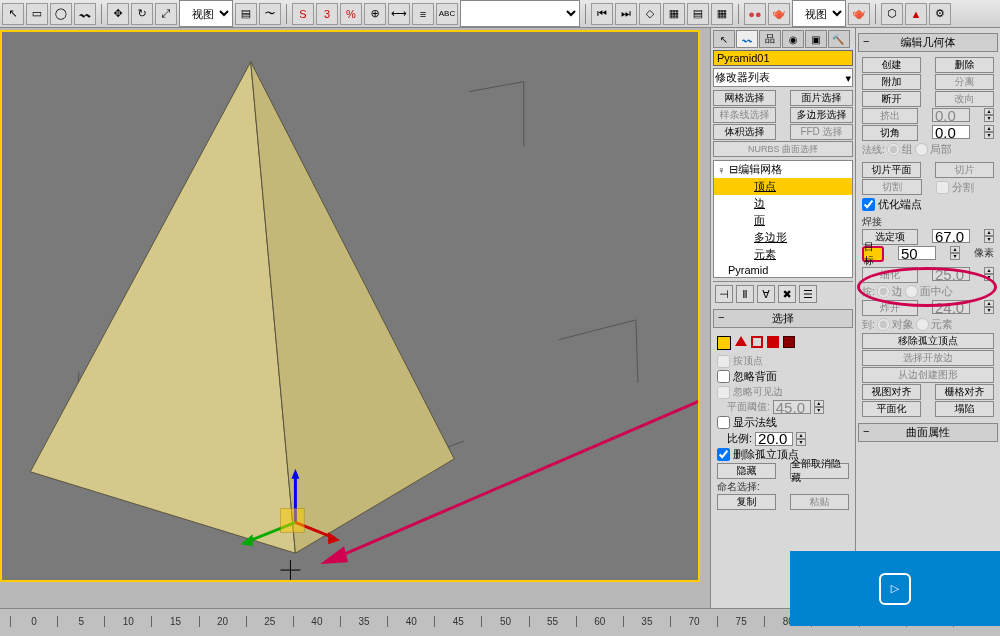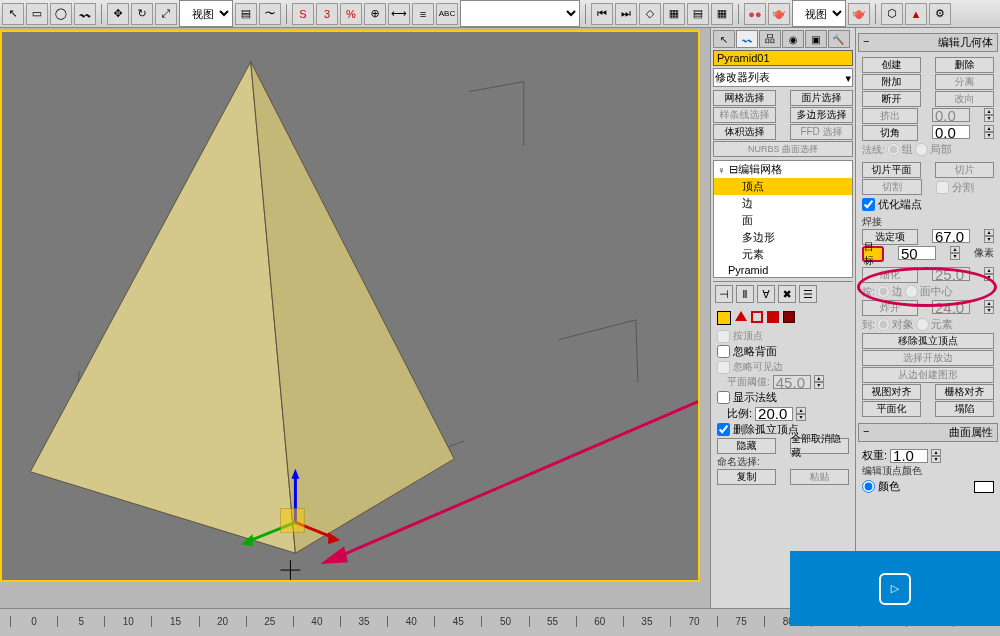--- a/index.html
+++ b/index.html
@@ -28,27 +28,27 @@
 .modifier-list { width: 100%; border: 1px solid #888; background: #fff; padding: 1px; margin-bottom: 3px; display: flex; justify-content: space-between; align-items: flex-end; }
 
 .btn-row { display: flex; gap: 14px; margin-bottom: 1px; }
 .panel-btn { flex: 1; height: 16px; border: 1px solid #888; background: #ddd; font-size: 10px; display: flex; align-items: center; justify-content: center; cursor: pointer; }
 .panel-btn.disabled { color: #888; }
 
 .stack-list { border: 1px solid #888; background: #fff; margin: 3px 0; }
 .stack-item { padding: 1px 3px; font-size: 11px; display: flex; align-items: center; }
 .stack-item.header { background: #fff; }
 .stack-item.selected { background: #ffcc00; }
-.stack-indent { padding-left: 28px; }
+.stack-indent { padding-left: 40px; text-decoration: underline; }
 .stack-icon { width: 12px; display: inline-block; }
 
 .icon-row { display: flex; gap: 3px; padding: 3px 2px; border-top: 1px solid #888; }
 .small-icon { width: 18px; height: 18px; border: 1px solid #888; background: #ddd; display: flex; align-items: center; justify-content: center; }
 
-.rollout-header { background: #d0d0d0; border: 1px solid #888; padding: 1px 4px; margin: 3px 0; font-size: 11px; text-align: right; position: relative; }
+.rollout-header { background: #d0d0d0; border: 1px solid #888; padding: 1px 4px; margin: 3px 0; font-size: 11px; text-align: center; position: relative; }
 .rollout-header::before { content: "−"; position: absolute; left: 4px; }
 .rollout-body { padding: 2px 4px; }
 
 .sel-icons { display: flex; gap: 4px; padding: 3px 0; }
 .sel-icon { width: 14px; height: 14px; }
 .sel-dot { background: #ffcc00; border: 1px solid #000; }
 .sel-tri { width: 0; height: 0; border-left: 6px solid transparent; border-right: 6px solid transparent; border-bottom: 10px solid #c00; }
 .sel-sq { width: 12px; height: 12px; border: 2px solid #c00; }
 .sel-fsq { width: 12px; height: 12px; background: #c00; }
 .sel-cube { width: 12px; height: 12px; background: #800; border: 1px solid #400; }
@@ -195,20 +195,21 @@
       </div>
 
       <div class="icon-row">
         <div class="small-icon">⊣</div>
         <div class="small-icon">Ⅱ</div>
         <div class="small-icon">∀</div>
         <div class="small-icon">✖</div>
         <div class="small-icon">☰</div>
       </div>
 
+      <div class="rollout-header">选择</div>
       <div class="rollout-body">
         <div class="sel-icons">
           <div class="sel-icon sel-dot"></div>
           <div class="sel-tri"></div>
           <div class="sel-sq"></div>
           <div class="sel-fsq"></div>
           <div class="sel-cube"></div>
         </div>
         <div class="checkbox-row">
             <input type="checkbox" disabled="" style="">
@@ -378,36 +379,20 @@
             <div class="panel-btn">视图对齐</div>
             <div class="panel-btn">栅格对齐</div>
           </div>
         <div class="btn-row">
             <div class="panel-btn">平面化</div>
             <div class="panel-btn">塌陷</div>
           </div>
       </div>
 
       <div class="rollout-header">曲面属性</div>
-      <div class="rollout-body">
-        <div class="checkbox-row">
-            <span>权重:</span>
-            <input class="num-input" value="1.0" style="">
-            <div class="spinner">
-              <span>▴</span>
-              <span>▾</span>
-            </div>
-          </div>
-        <div class="label-txt">编辑顶点颜色</div>
-        <div class="checkbox-row">
-            <input type="radio" checked="" style="">
-            <span>颜色</span>
-            <div style="width:20px;height:12px;background:#fff;border:1px solid #000;margin-left:auto"></div>
-          </div>
-      </div>
     </div>
   </div>
 </div>
 
 <div class="ruler">
   <div class="ruler-tick">0</div>
   <div class="ruler-tick">5</div>
   <div class="ruler-tick">10</div>
   <div class="ruler-tick">15</div>
   <div class="ruler-tick">20</div>

